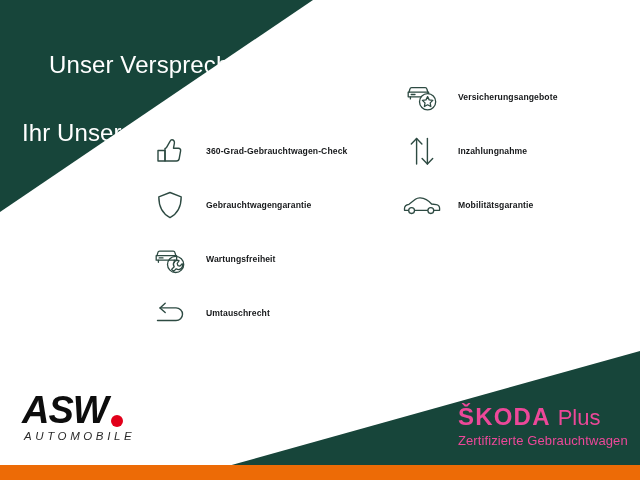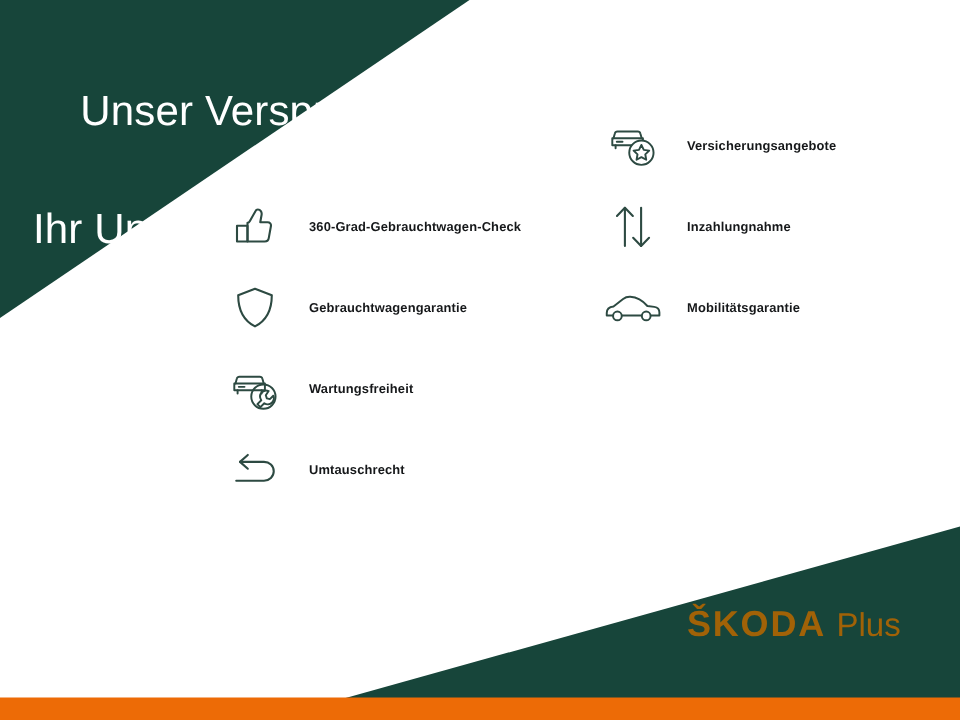--- a/index.html
+++ b/index.html
@@ -22,21 +22,21 @@
     left: 0; top: 0;
     width: 640px; height: 480px;
     pointer-events: none;
   }
   
   .headline {
     position: absolute;
     left: 22px;
     top: 14px;
     color: #ffffff;
-    font-size: 28px;
+    font-size: 24px;
     font-weight: 300;
     line-height: 1.42;
     letter-spacing: 0.1px;
     white-space: pre;
   }
   .headline .l2 { display: block; }
   
   .col {
     position: absolute;
   }
@@ -98,21 +98,21 @@
     color: #2b2b2b;
     letter-spacing: 3.6px;
     margin-top: 1px;
     margin-left: 2px;
   }
   
   .skoda {
     position: absolute;
     left: 458px;
     top: 405px;
-    color: #a16207;
+    color: #ec4899;
   }
   .skoda-row {
     display: flex;
     align-items: baseline;
   }
   .skoda-mark {
     font-size: 24px;
     font-weight: bold;
     letter-spacing: 1.2px;
     line-height: 1;
@@ -237,21 +237,29 @@
           <circle cx="9.6" cy="20.6" r="2.9" fill="#ffffff"></circle>
           <circle cx="28.8" cy="20.6" r="2.9" fill="#ffffff"></circle>
         </svg>
       </span>
       <span class="lbl">Mobilitätsgarantie</span>
     </div>
 
 
   </div>
 
+  <div class="asw">
+    <div class="asw-word">
+      <span>ASW</span>
+      <span class="asw-dot"></span>
+    </div>
+    <div class="asw-sub">AUTOMOBILE</div>
+  </div>
 
   <div class="skoda">
     <div class="skoda-row">
       <span class="skoda-mark">ŠKODA</span>
       <span class="skoda-plus">Plus</span>
     </div>
+    <div class="skoda-sub">Zertifizierte Gebrauchtwagen</div>
   </div>
 
 </div>
 
 </body></html>

